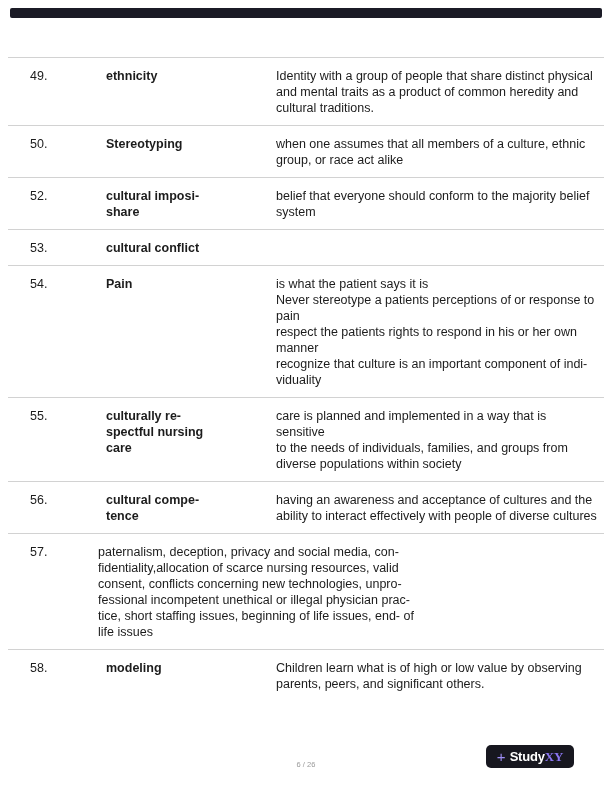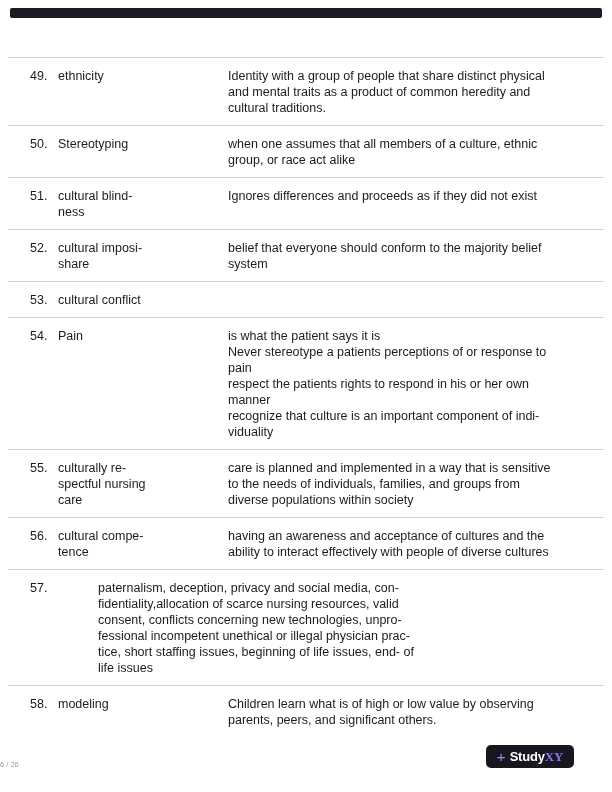--- a/index.html
+++ b/index.html
@@ -36,34 +36,35 @@
     font-size: 12.5px;
     line-height: 16px;
   }
   .num {
     width: 28px;
     flex: none;
   }
   .term {
     width: 130px;
     flex: none;
-    font-weight: normal;
+    font-weight: bold;
     white-space: pre-line;
+    margin-left: 48px;
   }
   .def {
     flex: 1;
     white-space: pre-line;
     margin-left: 40px;
   }
   .pageno {
     position: absolute;
     top: 760px;
     left: 0;
     right: 0;
-    text-align: left;
+    text-align: center;
     font-size: 7.5px;
     color: #9a9a9a;
   }
   .logo {
     position: absolute;
     left: 486px;
     top: 745px;
     width: 88px;
     height: 23px;
     border-radius: 5px;
@@ -99,26 +100,20 @@
 cultural traditions.</span>
   </div>
 
   <div class="term-row">
     <span class="num">50.</span>
     <span class="term">Stereotyping</span>
     <span class="def">when one assumes that all members of a culture, ethnic
 group, or race act alike</span>
   </div>
 
-  <div class="term-row">
-    <span class="num">51.</span>
-    <span class="term">cultural blind-
-ness</span>
-    <span class="def">Ignores differences and proceeds as if they did not exist</span>
-  </div>
 
   <div class="term-row">
     <span class="num">52.</span>
     <span class="term">cultural imposi-
 share</span>
     <span class="def">belief that everyone should conform to the majority belief
 system</span>
   </div>
 
   <div class="term-row">

